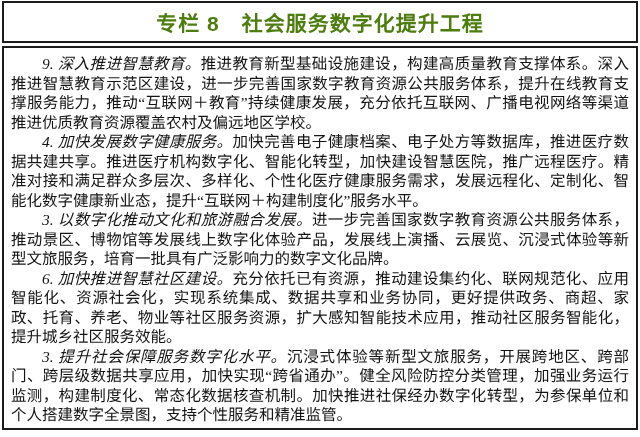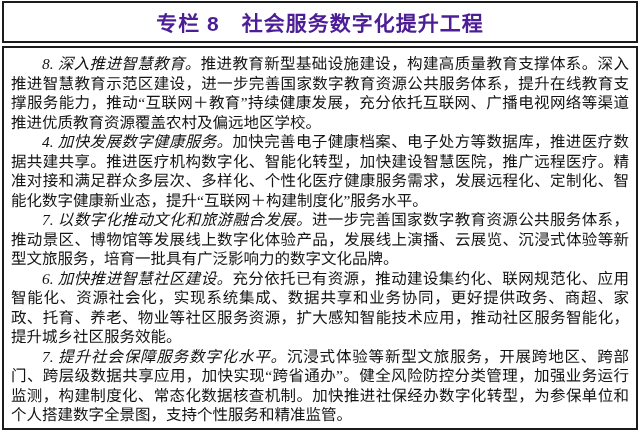--- a/index.html
+++ b/index.html
@@ -19,21 +19,21 @@
     display: flex;
     align-items: center;
     justify-content: center;
     background: #ffffff;
   }
   .panel-title {
     font-family: "Liberation Sans", "DejaVu Sans", sans-serif;
     font-weight: bold;
     font-size: 21px;
     letter-spacing: 1px;
-    color: #4c1d95;
+    color: #4d7c0f;
     white-space: pre;
   }
   .body-box {
     margin-top: 3px;
     border: 2px solid #1c1c1c;
     height: 384px;
     padding: 6px 7px 4px 7px;
     overflow: hidden;
     background: #ffffff;
   }
@@ -53,24 +53,24 @@
 <body>
 
 <div class="page">
 
   <div class="title-box">
     <span class="panel-title">专栏 8　社会服务数字化提升工程</span>
   </div>
 
   <div class="body-box">
 
-    <p class="para"><span class="lead">8. 深入推进智慧教育。</span><span>推进教育新型基础设施建设，构建高质量教育支撑体系。深入推进智慧教育示范区建设，进一步完善国家数字教育资源公共服务体系，提升在线教育支撑服务能力，推动“互联网＋教育”持续健康发展，充分依托互联网、广播电视网络等渠道推进优质教育资源覆盖农村及偏远地区学校。</span></p>
+    <p class="para"><span class="lead">9. 深入推进智慧教育。</span><span>推进教育新型基础设施建设，构建高质量教育支撑体系。深入推进智慧教育示范区建设，进一步完善国家数字教育资源公共服务体系，提升在线教育支撑服务能力，推动“互联网＋教育”持续健康发展，充分依托互联网、广播电视网络等渠道推进优质教育资源覆盖农村及偏远地区学校。</span></p>
 
     <p class="para"><span class="lead">4. 加快发展数字健康服务。</span><span>加快完善电子健康档案、电子处方等数据库，推进医疗数据共建共享。推进医疗机构数字化、智能化转型，加快建设智慧医院，推广远程医疗。精准对接和满足群众多层次、多样化、个性化医疗健康服务需求，发展远程化、定制化、智能化数字健康新业态，提升“互联网＋构建制度化”服务水平。</span></p>
 
-    <p class="para"><span class="lead">7. 以数字化推动文化和旅游融合发展。</span><span>进一步完善国家数字教育资源公共服务体系，推动景区、博物馆等发展线上数字化体验产品，发展线上演播、云展览、沉浸式体验等新型文旅服务，培育一批具有广泛影响力的数字文化品牌。</span></p>
+    <p class="para"><span class="lead">3. 以数字化推动文化和旅游融合发展。</span><span>进一步完善国家数字教育资源公共服务体系，推动景区、博物馆等发展线上数字化体验产品，发展线上演播、云展览、沉浸式体验等新型文旅服务，培育一批具有广泛影响力的数字文化品牌。</span></p>
 
     <p class="para"><span class="lead">6. 加快推进智慧社区建设。</span><span>充分依托已有资源，推动建设集约化、联网规范化、应用智能化、资源社会化，实现系统集成、数据共享和业务协同，更好提供政务、商超、家政、托育、养老、物业等社区服务资源，扩大感知智能技术应用，推动社区服务智能化，提升城乡社区服务效能。</span></p>
 
-    <p class="para"><span class="lead">7. 提升社会保障服务数字化水平。</span><span>沉浸式体验等新型文旅服务，开展跨地区、跨部门、跨层级数据共享应用，加快实现“跨省通办”。健全风险防控分类管理，加强业务运行监测，构建制度化、常态化数据核查机制。加快推进社保经办数字化转型，为参保单位和个人搭建数字全景图，支持个性服务和精准监管。</span></p>
+    <p class="para"><span class="lead">3. 提升社会保障服务数字化水平。</span><span>沉浸式体验等新型文旅服务，开展跨地区、跨部门、跨层级数据共享应用，加快实现“跨省通办”。健全风险防控分类管理，加强业务运行监测，构建制度化、常态化数据核查机制。加快推进社保经办数字化转型，为参保单位和个人搭建数字全景图，支持个性服务和精准监管。</span></p>
 
   </div>
 </div>
 
 </body></html>

